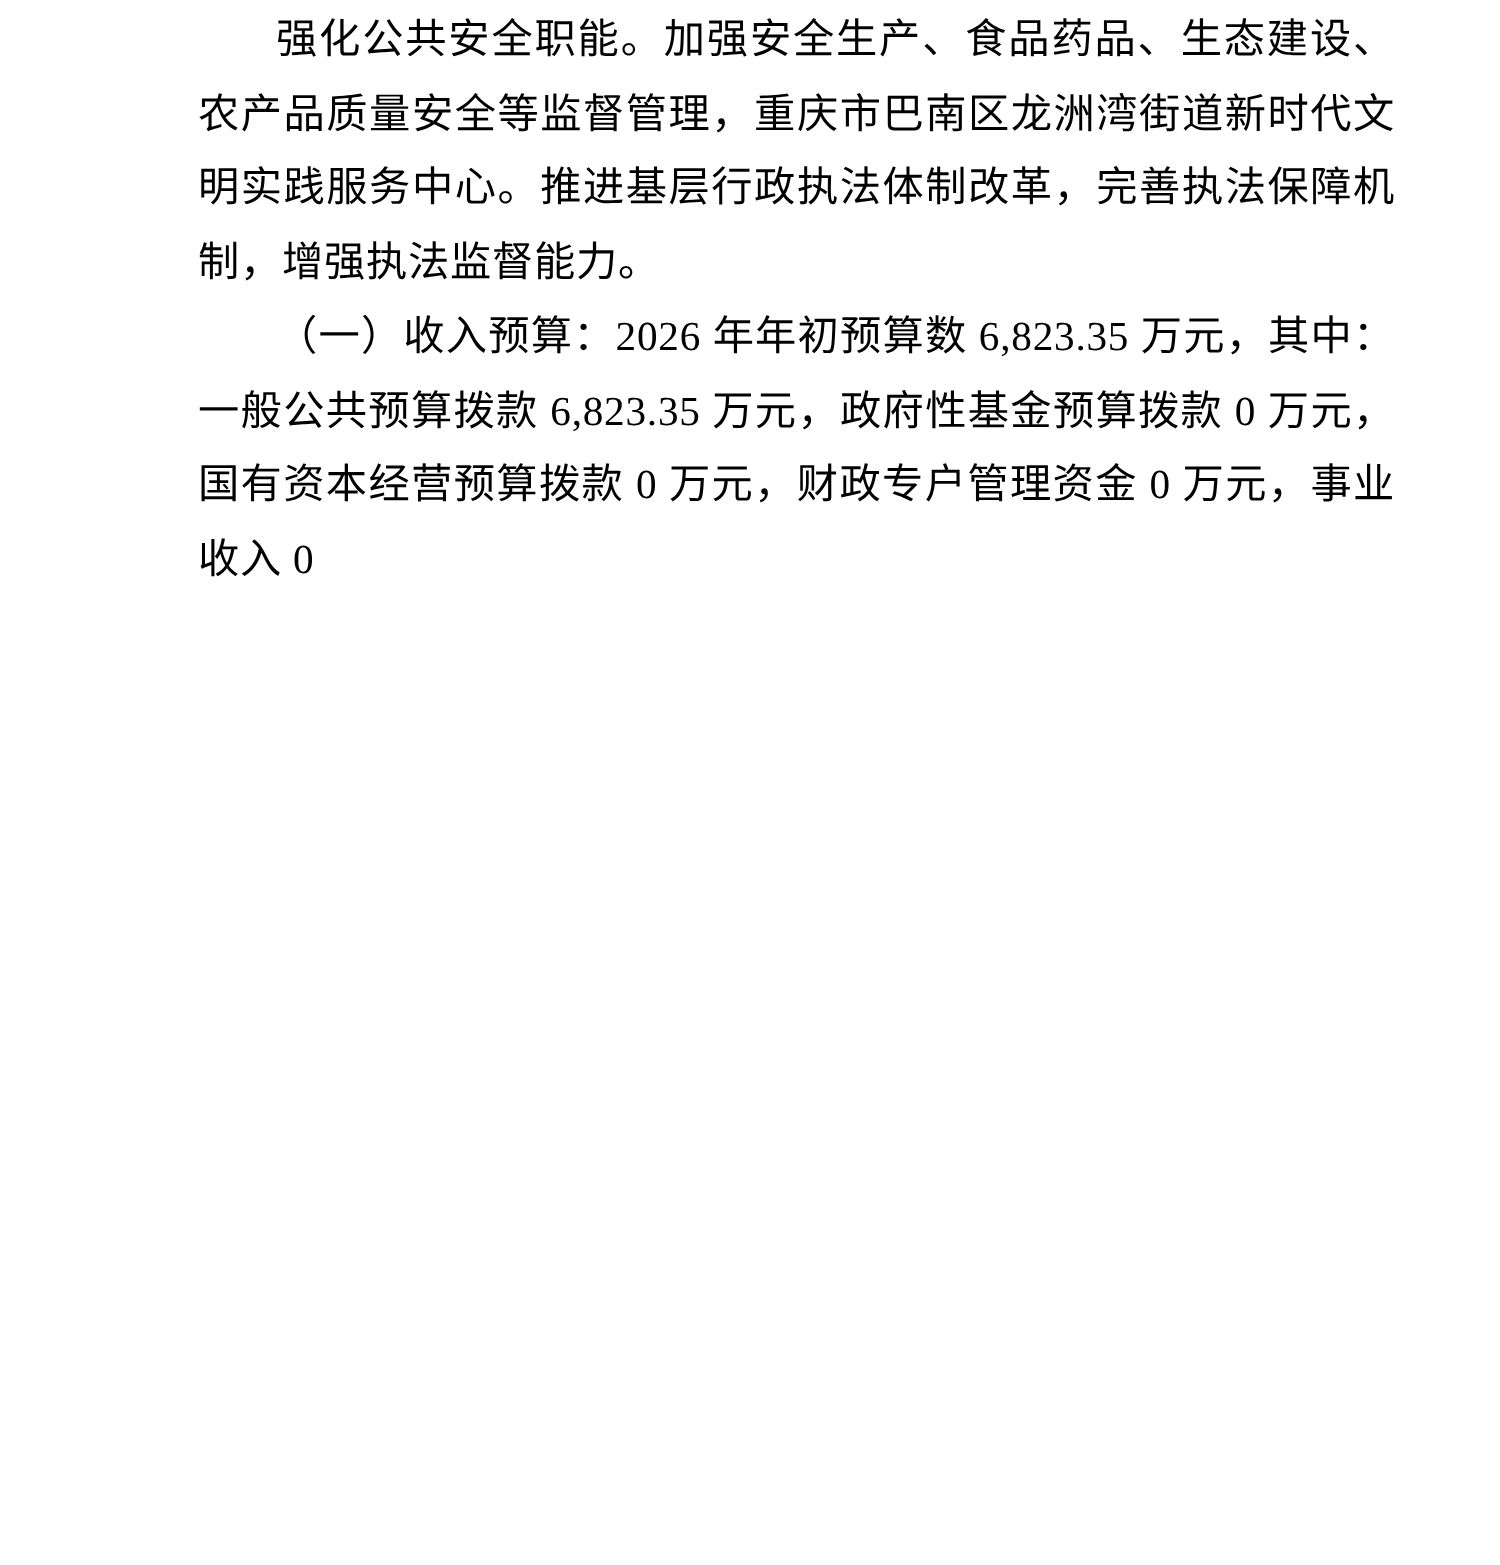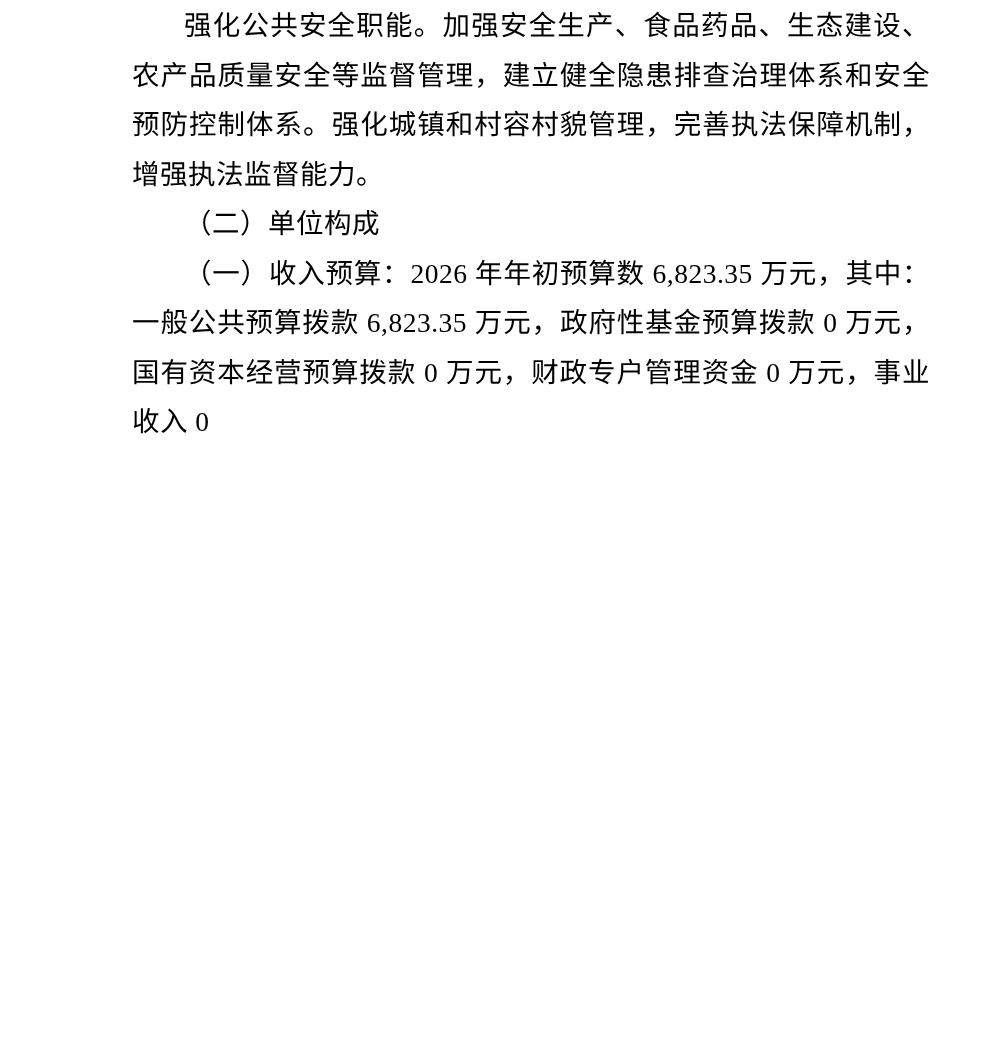--- a/index.html
+++ b/index.html
@@ -35,20 +35,19 @@
     line-height: 49.5px;
     text-indent: 52px;
     letter-spacing: 1px;
   }
 </style>
 </head>
 <body>
 
 <div class="page">
 
-  <p class="para">强化公共安全职能。加强安全生产、食品药品、生态建设、农产品质量安全等监督管理，建立健全隐患排查治理体系和安全预防控制体系。强化城镇和村容村貌管理，完善执法保障机制，增强执法监督能力。</p>
+  <p class="para">强化公共安全职能。加强安全生产、食品药品、生态建设、农产品质量安全等监督管理，重庆市巴南区龙洲湾街道新时代文明实践服务中心。推进基层行政执法体制改革，完善执法保障机制，增强执法监督能力。</p>
 
-  <p class="para">（二）单位构成</p>
 
 
 
   <p class="para">（一）收入预算：2026 年年初预算数 6,823.35 万元，其中：一般公共预算拨款 6,823.35 万元，政府性基金预算拨款 0 万元，国有资本经营预算拨款 0 万元，财政专户管理资金 0 万元，事业收入 0</p>
 </div>
 
 </body></html>

